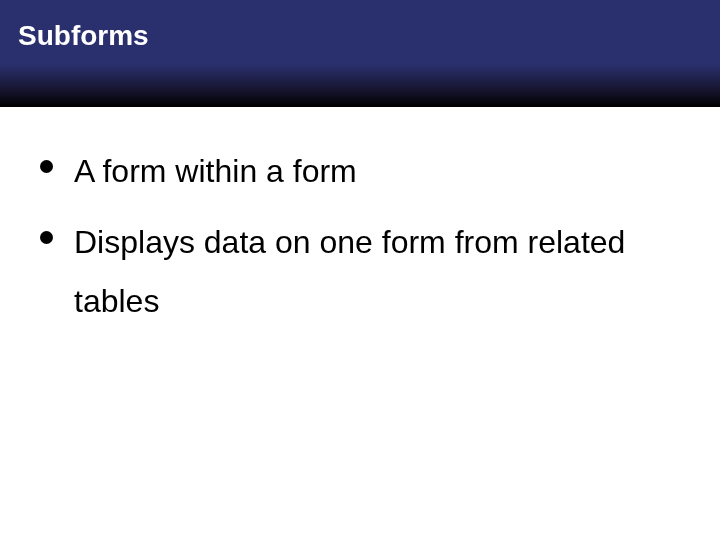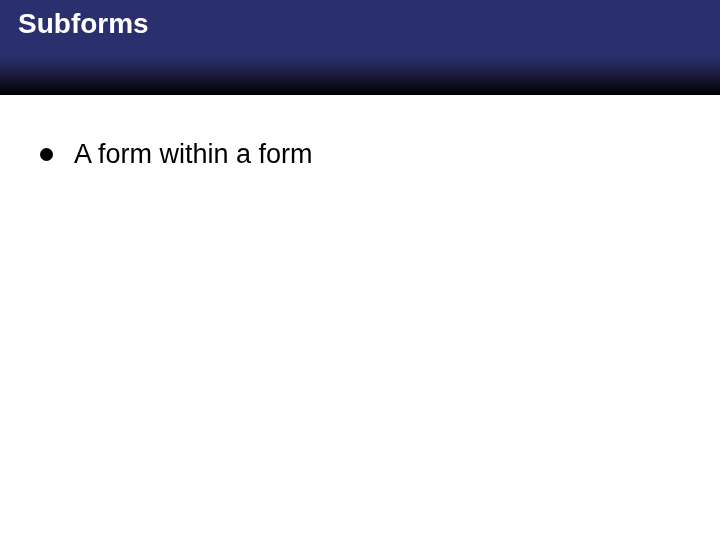--- a/index.html
+++ b/index.html
@@ -9,39 +9,39 @@
     }
     body {
       width: 720px;
       height: 540px;
       font-family: Arial, Helvetica, sans-serif;
       background: #ffffff;
       overflow: hidden;
     }
     .header {
       width: 100%;
-      height: 95px;
+      height: 107px;
       background: linear-gradient(to bottom, #2a2f6e 0%, #2a2f6e 60%, #1a1a3a 80%, #000000 100%);
-      padding: 8px 18px;
+      padding: 20px 18px;
     }
     .title {
       color: #ffffff;
       font-size: 28px;
       font-weight: bold;
     }
     .content {
       padding: 35px 40px 20px 40px;
     }
     ul {
       list-style: none;
     }
     li {
       position: relative;
       padding-left: 34px;
-      font-size: 27px;
+      font-size: 32px;
       color: #000000;
       line-height: 1.85;
       margin-bottom: 12px;
     }
     li::before {
       content: "";
       position: absolute;
       left: 0;
       top: 18px;
       width: 13px;
@@ -53,14 +53,15 @@
 </head>
 <body>
 
 <div class="header">
   <div class="title">Subforms</div>
 </div>
 
 <div class="content">
   <ul>
     <li>A form within a form</li>
+    <li>Displays data on one form from related tables</li>
   </ul>
 </div>
 
 </body></html>

